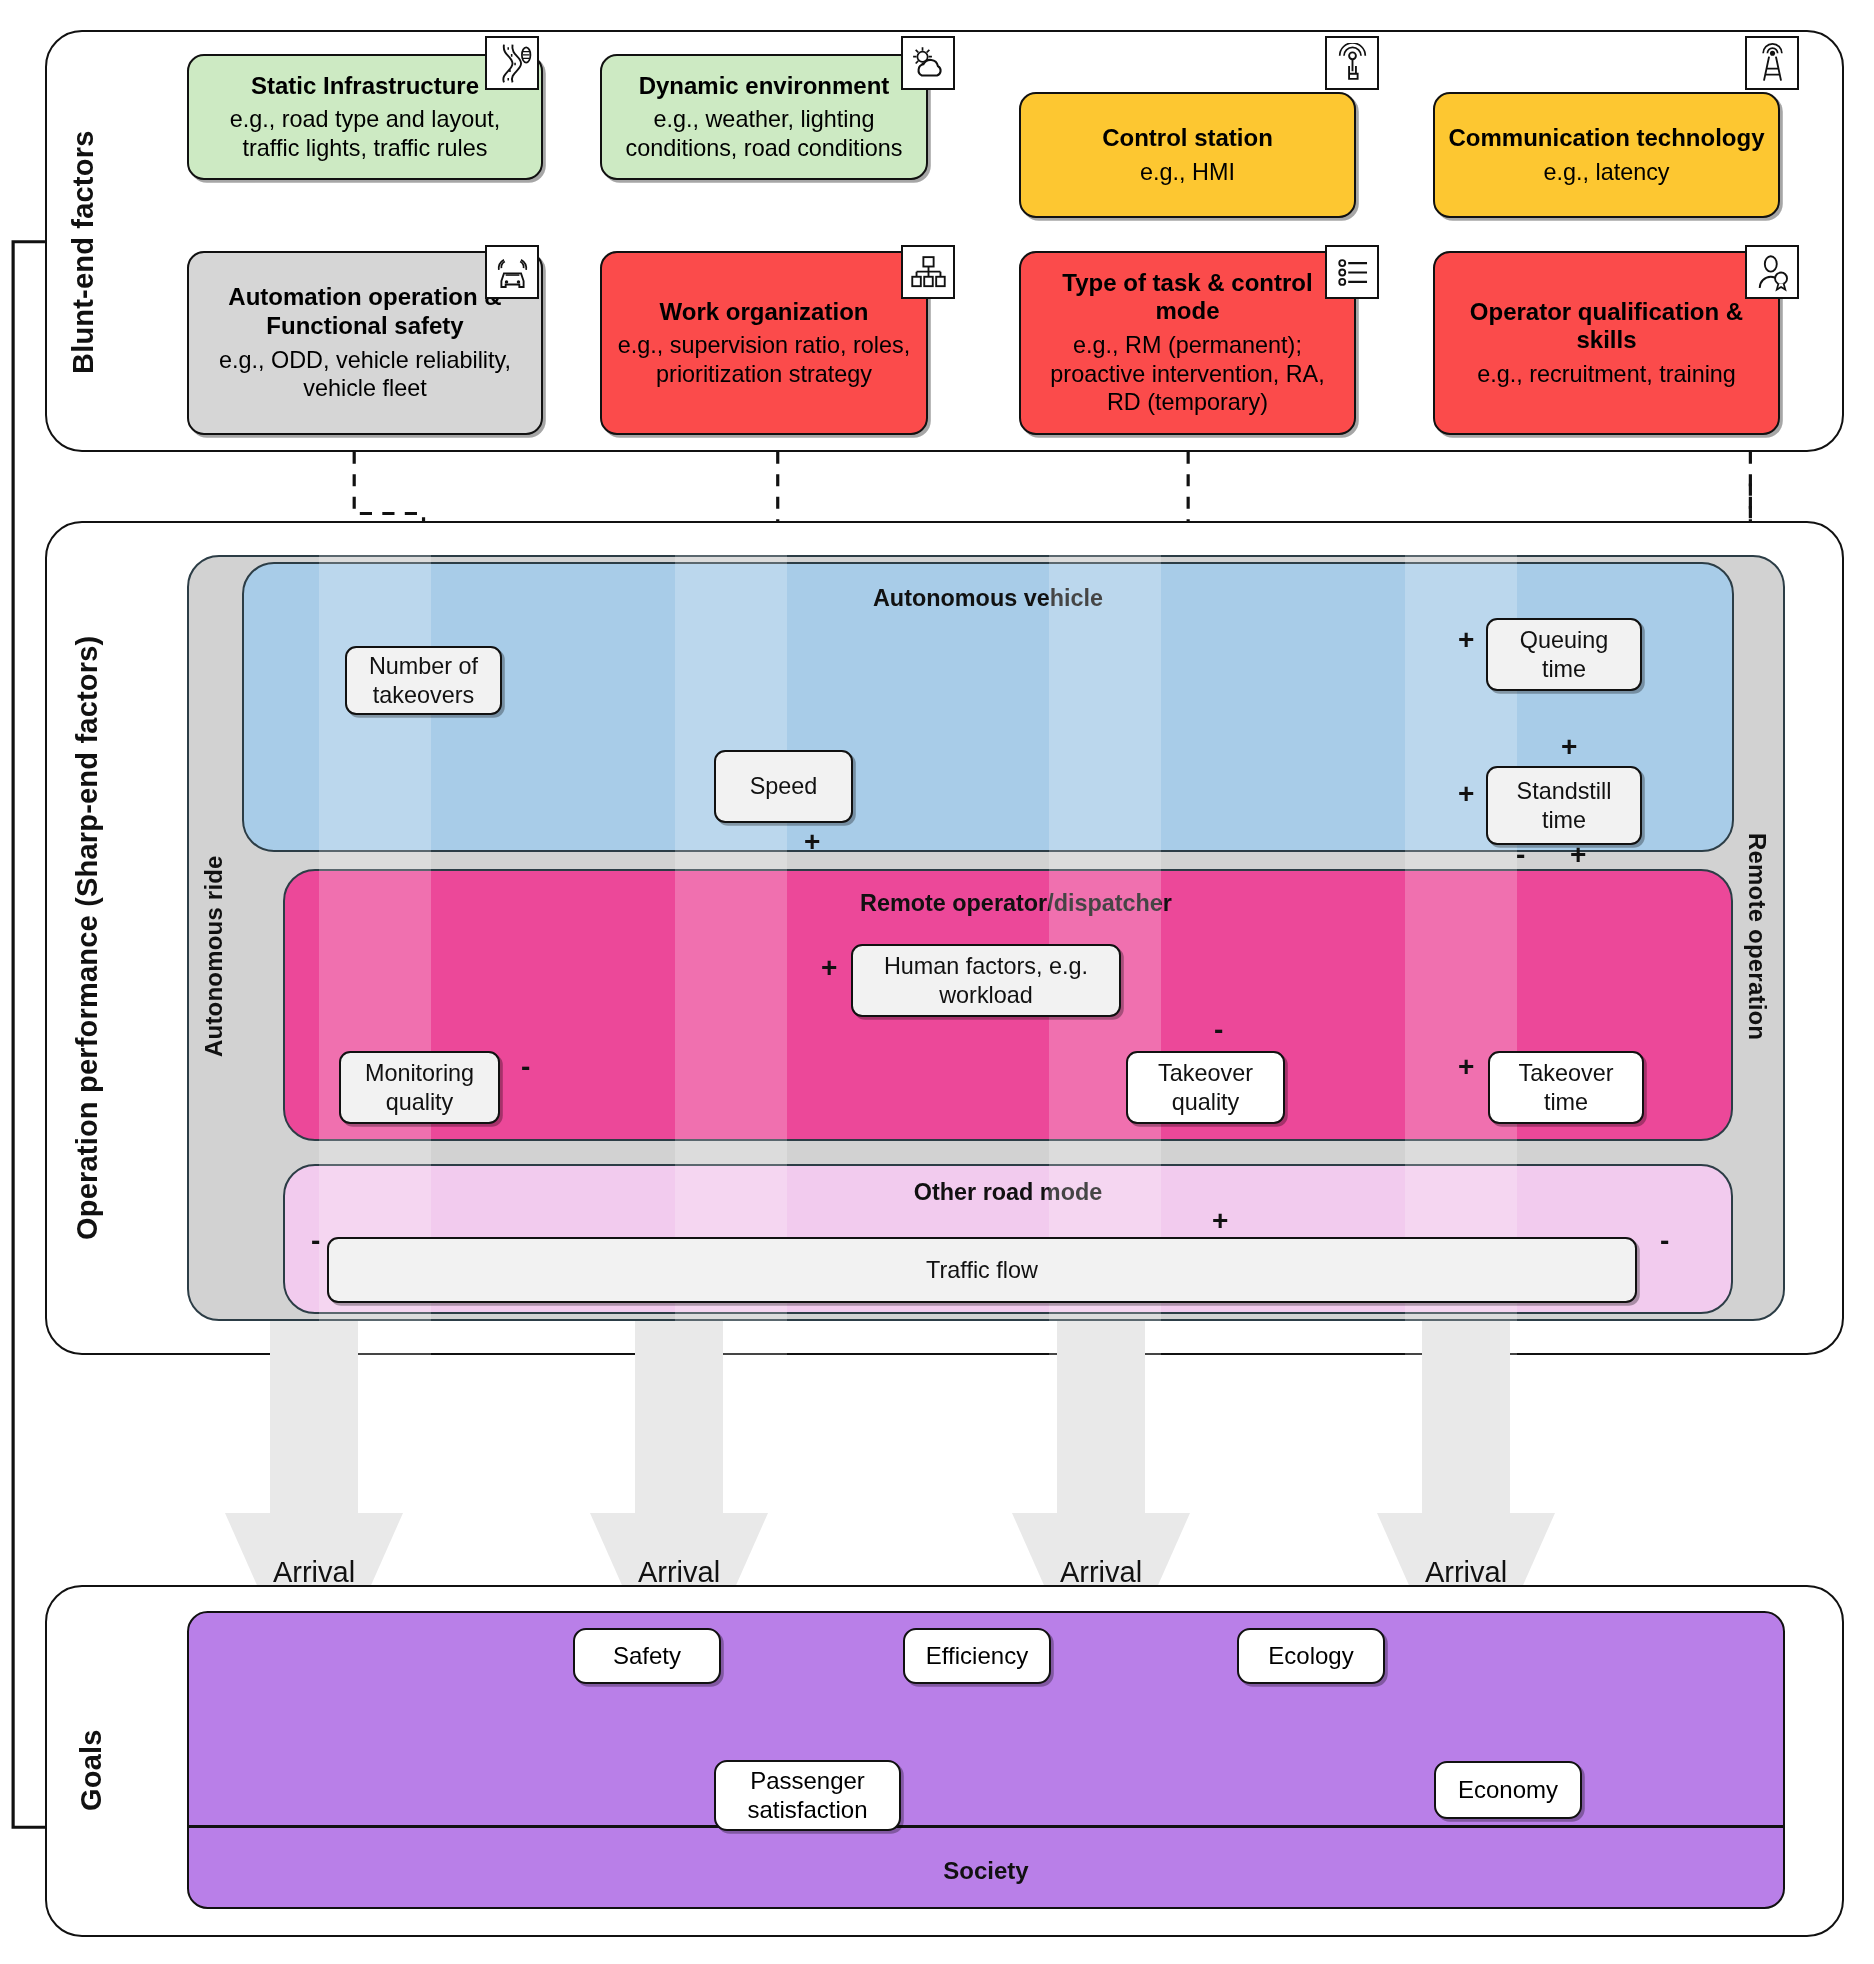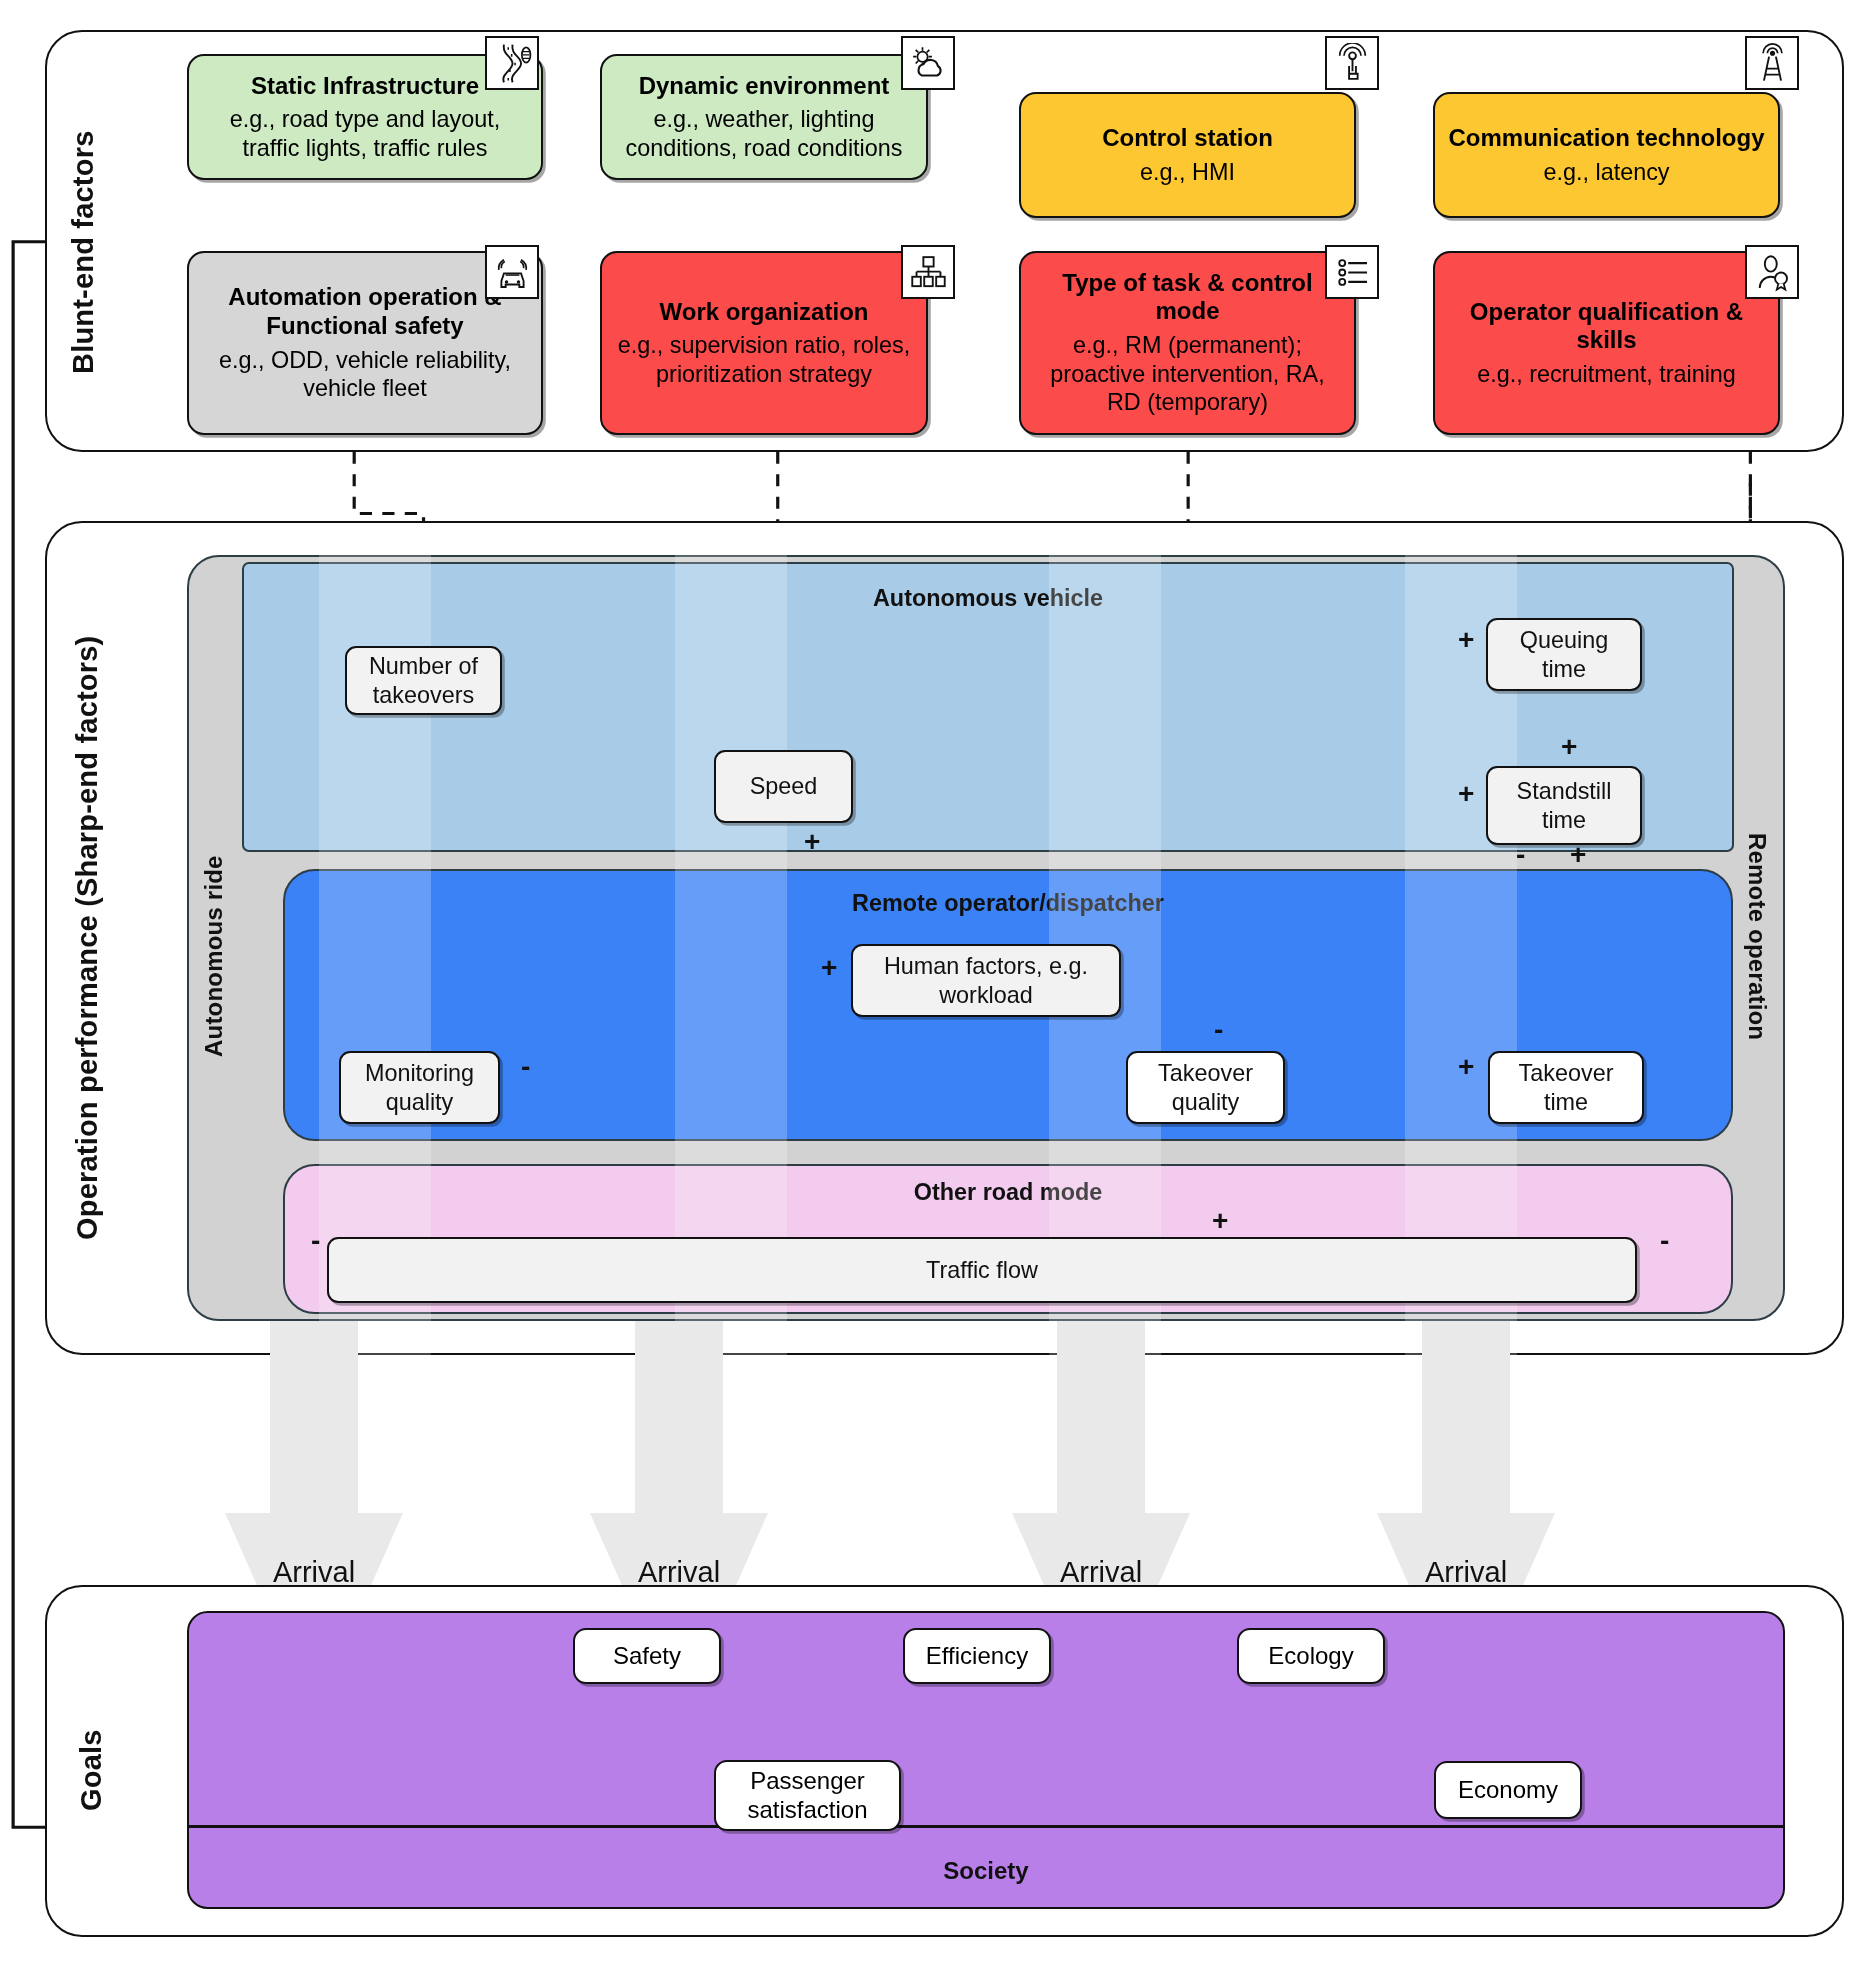--- a/index.html
+++ b/index.html
@@ -26,21 +26,21 @@
 
   
   .icontile{position:absolute;width:54px;height:54px;background:#fff;border:2.8px solid #111;
             box-sizing:border-box;display:flex;align-items:center;justify-content:center;}
   .icontile svg{width:41px;height:41px;display:block;}
 
   
   .panel{position:absolute;box-sizing:border-box;border:2.8px solid #2c3d46;border-radius:32px;}
   .p-grey{background:#d2d2d2;}
   .p-blue{background:#a8cce8;}
-  .p-green{background:#3b82f6;}
+  .p-green{background:#ec4899;padding-left:8px;}
   .p-pink{background:#f2cbee;}
   .panel-title{position:absolute;width:100%;text-align:center;font-weight:bold;font-size:23.4px;color:#111;}
 
   
   .node{position:absolute;box-sizing:border-box;background:#f2f2f2;border:2.8px solid #111;
         border-radius:11.2px;display:flex;align-items:center;justify-content:center;text-align:center;
         font-size:23.4px;line-height:1.2;color:#111;box-shadow:2.8px 2.8px 0 rgba(0,0,0,.30);padding:1.9px 5.6px;}
   .node.white{background:#fff;}
 
   
@@ -295,21 +295,21 @@
     </svg>
   </div>
 
   <div class="section" style="left:45px;top:521px;width:1799px;height:834px;"></div>
   <div class="vlabel" style="left:71px;top:600px;height:675px;font-size:29px;">Operation performance (Sharp-end factors)</div>
 
   <div class="panel p-grey" style="left:187px;top:555px;width:1598px;height:766px;"></div>
   <div class="vlabel" style="left:200px;top:834px;height:244px;font-size:24px;">Autonomous ride</div>
   <div class="vlabel" style="left:1743px;top:787px;height:300px;font-size:24px;writing-mode:vertical-rl;transform:none;">Remote operation</div>
 
-  <div class="panel p-blue" style="left:242px;top:562px;width:1492px;height:290px;border-radius:7px;">
+  <div class="panel p-blue" style="left:242px;top:562px;width:1492px;height:290px;">
     <div class="panel-title" style="top:20.6px;">Autonomous vehicle</div>
   </div>
 
   <div class="panel p-green" style="left:283px;top:869px;width:1450px;height:272px;">
     <div class="panel-title" style="top:19px;">Remote operator/dispatcher</div>
   </div>
 
   <div class="panel p-pink" style="left:283px;top:1164px;width:1450px;height:150px;">
     <div class="panel-title" style="top:13px;">Other road mode</div>
   </div>

